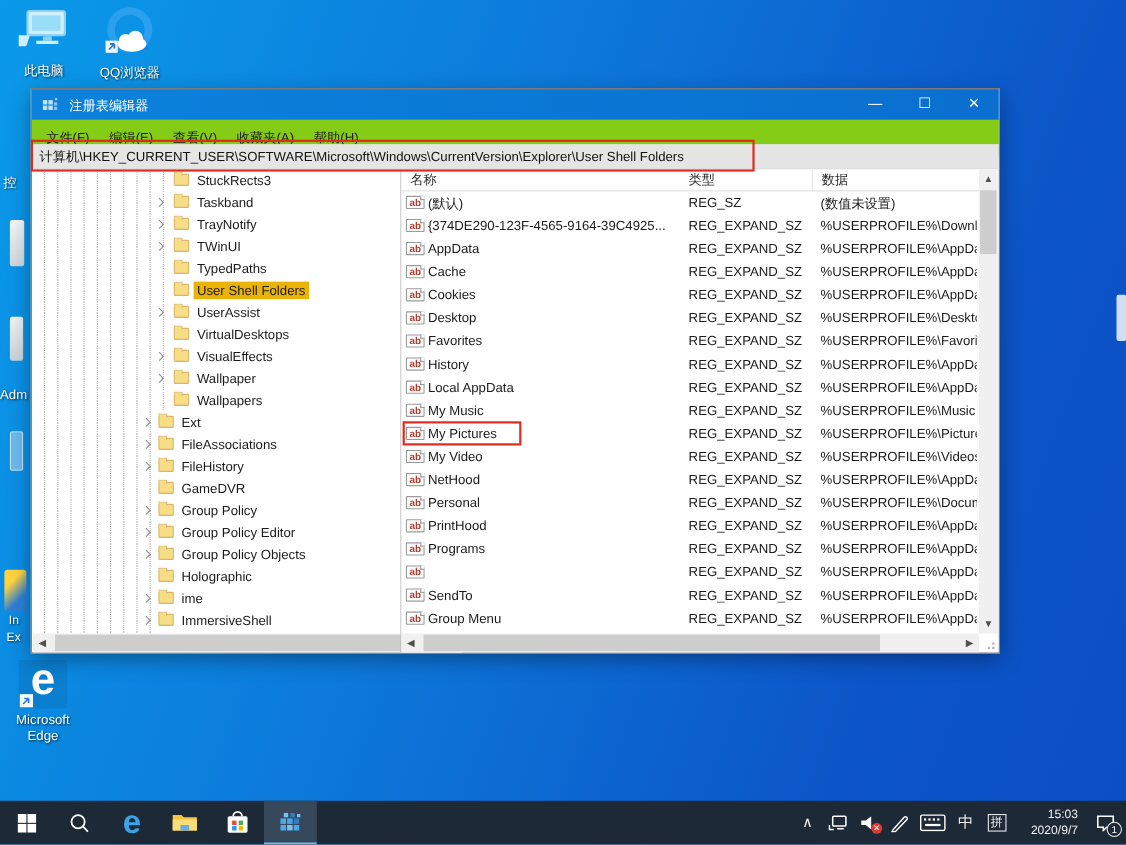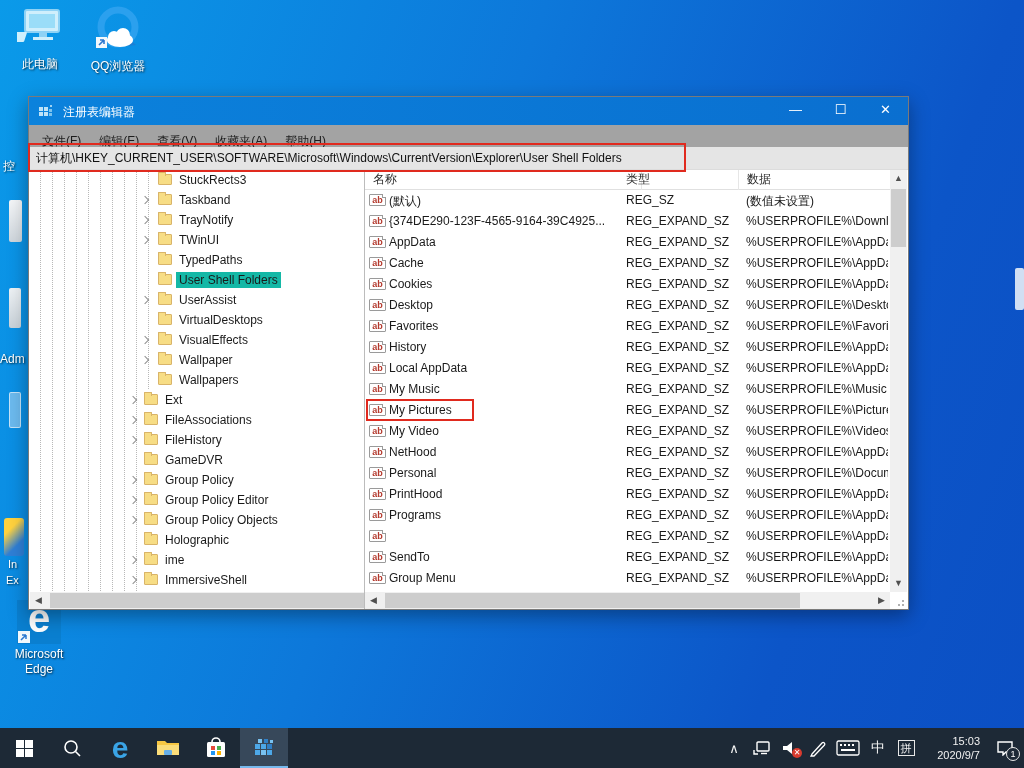--- a/index.html
+++ b/index.html
@@ -7,48 +7,48 @@
   body { font-family:"Liberation Sans","DejaVu Sans",sans-serif; }
   #screen { position:relative; width:1024px; height:768px; overflow:hidden;
             background:linear-gradient(110deg,#0a9ae9 0%,#0d78da 42%,#0c55c8 78%,#0b4fc4 100%); }
 
   
   .dicon { position:absolute; text-align:center; color:#fff; font-size:12px; }
   .dicon .dlabel { display:block; margin-top:3px; text-shadow:1px 1px 2px rgba(0,0,0,.75); white-space:nowrap; }
   .sliver { position:absolute; border-radius:2px; }
 
   
-  #win { position:absolute; left:28px; top:96px; width:881px; height:514px; background:#fff;
+  #win { position:absolute; left:28px; top:80px; width:881px; height:514px; background:#fff;
          border:1px solid #7a7a7a; box-shadow:0 6px 18px rgba(0,0,0,.35); }
   #titlebar { position:absolute; left:0; top:0; right:0; height:28px;
               background:linear-gradient(90deg,#0b82dc,#0a6fd0); color:#fff; }
   #titlebar .ticon { position:absolute; left:9px; top:6px; }
   #titlebar .ttext { position:absolute; left:34px; top:7px; font-size:12px; }
   .caption-btns { position:absolute; right:0; top:0; height:28px; display:flex; }
   .cbtn { width:45px; height:28px; color:#fff; font-size:13px; text-align:center; line-height:26px; }
-  #menubar { position:absolute; left:0; top:28px; right:0; height:34px; background:#a3a3a3;
+  #menubar { position:absolute; left:0; top:28px; right:0; height:34px; background:#84cc16;
              border-bottom:1px solid #f0f0f0; font-size:12px; color:#1c1c1c; display:flex; align-items:center; padding-left:4px; }
   .menu-item { padding:2px 9px; }
   #addressbar { position:absolute; left:0; top:50px; right:0; height:23px; background:#e5e5e5;
                 border-bottom:1px solid #dcdcdc; font-size:12px; color:#111; line-height:23px; padding-left:7px;
                 white-space:nowrap; overflow:hidden; }
   .red-annot { position:absolute; border:2px solid #e02a1e; pointer-events:none; z-index:50; }
 
   
   #treepane { position:absolute; left:1px; top:73px; width:390px; bottom:0; background:#fff; }
   #treerows { position:absolute; left:0; top:0; right:17px; bottom:17px; overflow:hidden; }
   .guide { position:absolute; top:0; bottom:0; width:1px;
            background-image:repeating-linear-gradient(to bottom,#b8b8b8 0 1px,transparent 1px 2px); }
   .trow { position:absolute; left:0; right:0; height:20px; font-size:12px; color:#1a1a1a; }
   .chev { position:absolute; top:7px; width:6px; height:6px; border-right:1px solid #8f8f8f; border-bottom:1px solid #8f8f8f;
           transform:rotate(-45deg); }
   .folder { position:absolute; top:4px; width:14px; height:11px; background:#f7dd85; border:1px solid #dgb; border:1px solid #d9b469; border-radius:1px; }
   .folder::before { content:""; position:absolute; left:-1px; top:-3px; width:6px; height:3px; background:#f7dd85; border:1px solid #d9b469; border-bottom:none; border-radius:1px 1px 0 0; }
   .tlabel { position:absolute; top:2px; padding:1px 3px; white-space:nowrap; }
-  .tlabel.sel { background:#14b8a6; }
+  .tlabel.sel { background:#eab308; }
   .d2 .chev { left:112px; } .d2 .folder { left:128px; } .d2 .tlabel { left:146px; }
   .d1 .chev { left:100px; } .d1 .folder { left:114px; } .d1 .tlabel { left:132px; }
 
   
   #sep { position:absolute; left:335px; top:73px; bottom:0; width:1px; background:#bcbcbc; }
   #listpane { position:absolute; left:336px; top:73px; right:1px; bottom:0; background:#fff; }
   #listheader { position:absolute; left:0; top:0; right:17px; height:20px; border-bottom:1px solid #e0e0e0; font-size:12px; color:#2a2a2a; }
   .hcell { position:absolute; top:0; height:20px; line-height:19px; border-right:1px solid #e6e6e6; padding-left:8px; }
   #listrows { position:absolute; left:0; top:20px; right:17px; bottom:17px; overflow:hidden; }
   .lrow { position:absolute; left:0; right:0; height:21px; font-size:12px; color:#1a1a1a; }

